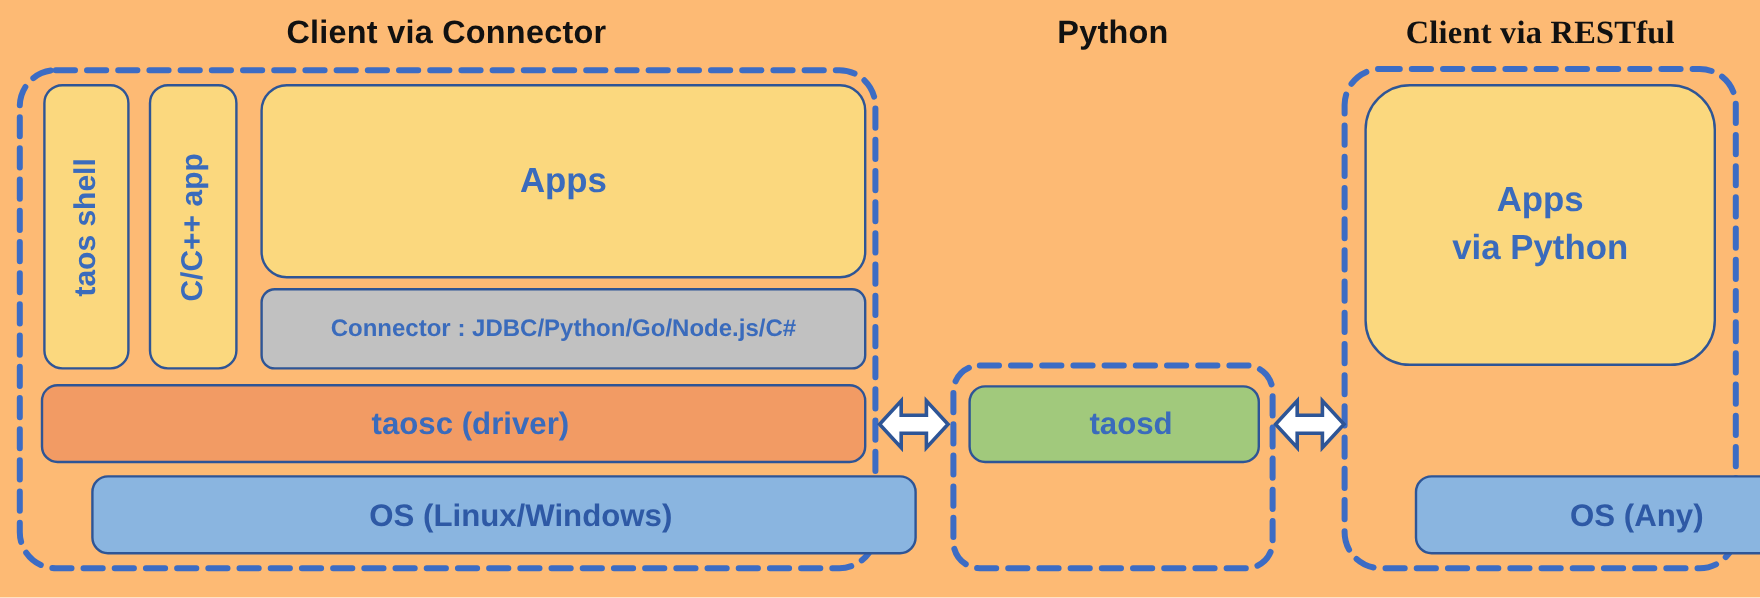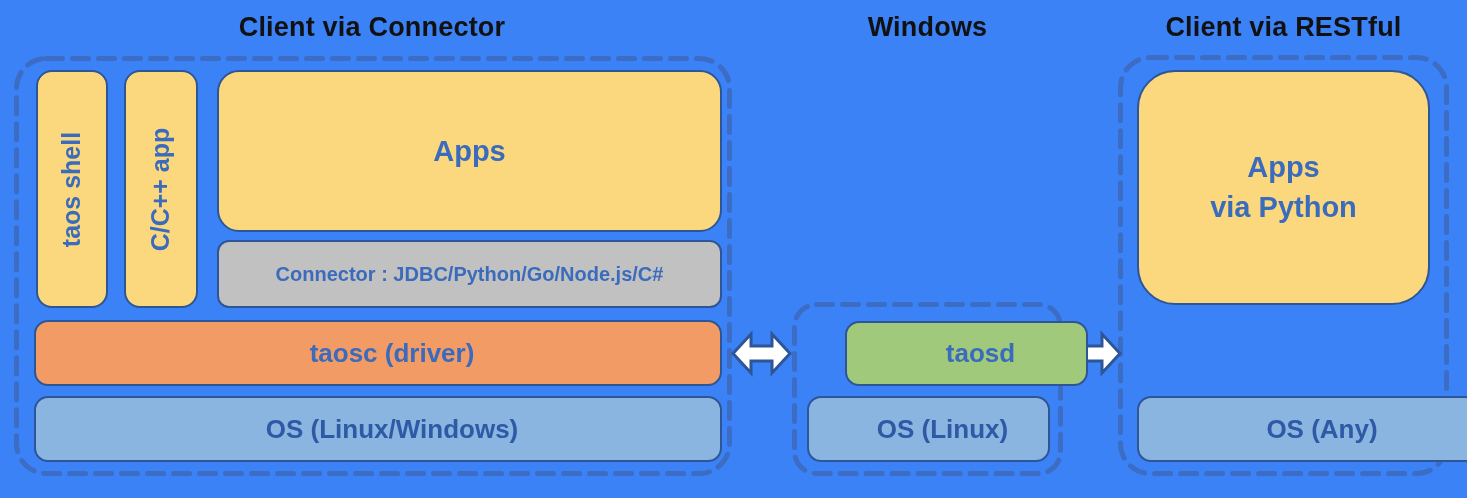--- a/index.html
+++ b/index.html
@@ -1,19 +1,19 @@
 <!DOCTYPE html>
 <html style="--c-yellow: #FBD87E; --c-orange: #F29B64; --c-green: #A1C97C; --c-blue: #8AB5E0; --c-gray: #C1C1C1; --c-box_border: #2E5596; --c-dashed_border: #3C6CC4; --c-label: #3A6BBC; --c-os_label: #2E59A5; --c-title: #111111;"><head>
 <meta charset="utf-8">
 <style>
   html,body{margin:0;padding:0;background:#ffffff;}
   .canvas{
     position:relative;
     width:1467px;height:498px;
-    background:#3b82f6;
+    background:#fdba74;
     font-family:"Liberation Sans", sans-serif;
     overflow:hidden;
   }
   .underlay{position:absolute;left:0;top:0;width:1467px;height:498px;}
   .dashed-rect{
     fill:none;
     stroke:var(--c-dashed_border,#3C6CC4);
     stroke-width:5;
     stroke-dasharray:16 10;
     stroke-linecap:round;
@@ -37,21 +37,21 @@
     border-radius:14px;
     display:flex;align-items:center;justify-content:center;
     font-weight:700;
     color:var(--c-label,#3A6BBC);
     box-sizing:border-box;
     text-align:center;
   }
   .yellow{background:var(--c-yellow,#FBD87E);}
   .orange{background:var(--c-orange,#F29B64);}
   .green{background:var(--c-green,#A1C97C);}
-  .blue{background:var(--c-blue,#8AB5E0);}
+  .blue{background:var(--c-blue,#8AB5E0);margin-left:42px;}
   .gray{background:var(--c-gray,#C1C1C1);}
   .os-text{color:var(--c-os_label,#2E59A5);}
   .vert span{
     transform:rotate(-90deg);
     white-space:nowrap;
     font-size:25px;
   }
   .fs24{font-size:20px;}
   .fs26{font-size:26px;padding-left:28px;}
   .fs29{font-size:29px;}
@@ -64,22 +64,22 @@
 
   <svg class="underlay" viewBox="0 0 1467 498">
     <rect class="dashed-rect" x="16.5" y="58.5" width="713" height="415" rx="30"></rect>
     <rect class="dashed-rect" x="794.5" y="304.5" width="266" height="169" rx="22"></rect>
     <rect class="dashed-rect" x="1120.5" y="57.5" width="326" height="416" rx="30"></rect>
     <polygon class="arrow-shape" points="733,353.5 751,334 751,346 772,346 772,334 790,353.5 772,373 772,361 751,361 751,373"></polygon>
     <polygon class="arrow-shape" points="1063,353.5 1081,334 1081,346 1102,346 1102,334 1120,353.5 1102,373 1102,361 1081,361 1081,373"></polygon>
   </svg>
 
   <div class="sec-title" style="left:14px;width:716px;">Client via Connector</div>
-  <div class="sec-title" style="left:793px;width:269px;">Windows</div>
-  <div class="sec-title" style="left:1119px;width:329px;">Client via RESTful</div>
+  <div class="sec-title" style="left:793px;width:269px;">Python</div>
+  <div class="sec-title" style="left:1119px;width:329px;font-family:Liberation Serif, serif;">Client via RESTful</div>
 
   <div class="box yellow vert" style="left:36px;top:70px;width:72px;height:238px;border-radius:16px;">
     <span>taos shell</span>
   </div>
 
   <div class="box yellow vert" style="left:124px;top:70px;width:74px;height:238px;border-radius:16px;">
     <span>C/C++ app</span>
   </div>
 
   <div class="box yellow fs29" style="left:217px;top:70px;width:505px;height:162px;border-radius:22px;">
@@ -91,27 +91,24 @@
   </div>
 
   <div class="box orange fs26" style="left:34px;top:320px;width:688px;height:66px;">
     <span>taosc (driver)</span>
   </div>
 
   <div class="box blue fs26" style="left:34px;top:396px;width:688px;height:66px;">
     <span class="os-text">OS (Linux/Windows)</span>
   </div>
 
-  <div class="box green fs26" style="left:807px;top:321px;width:243px;height:65px;margin-left:38px;">
+  <div class="box green fs26" style="left:807px;top:321px;width:243px;height:65px;">
     <span>taosd</span>
   </div>
 
-  <div class="box blue fs26" style="left:807px;top:396px;width:243px;height:66px;">
-    <span class="os-text">OS (Linux)</span>
-  </div>
 
   <div class="box yellow fs29 two-line" style="left:1137px;top:70px;width:293px;height:235px;border-radius:38px;">
     <div>
       <div>Apps</div>
       <div>via Python</div>
     </div>
   </div>
 
 
   <div class="box blue fs26" style="left:1137px;top:396px;width:342px;height:66px;">

